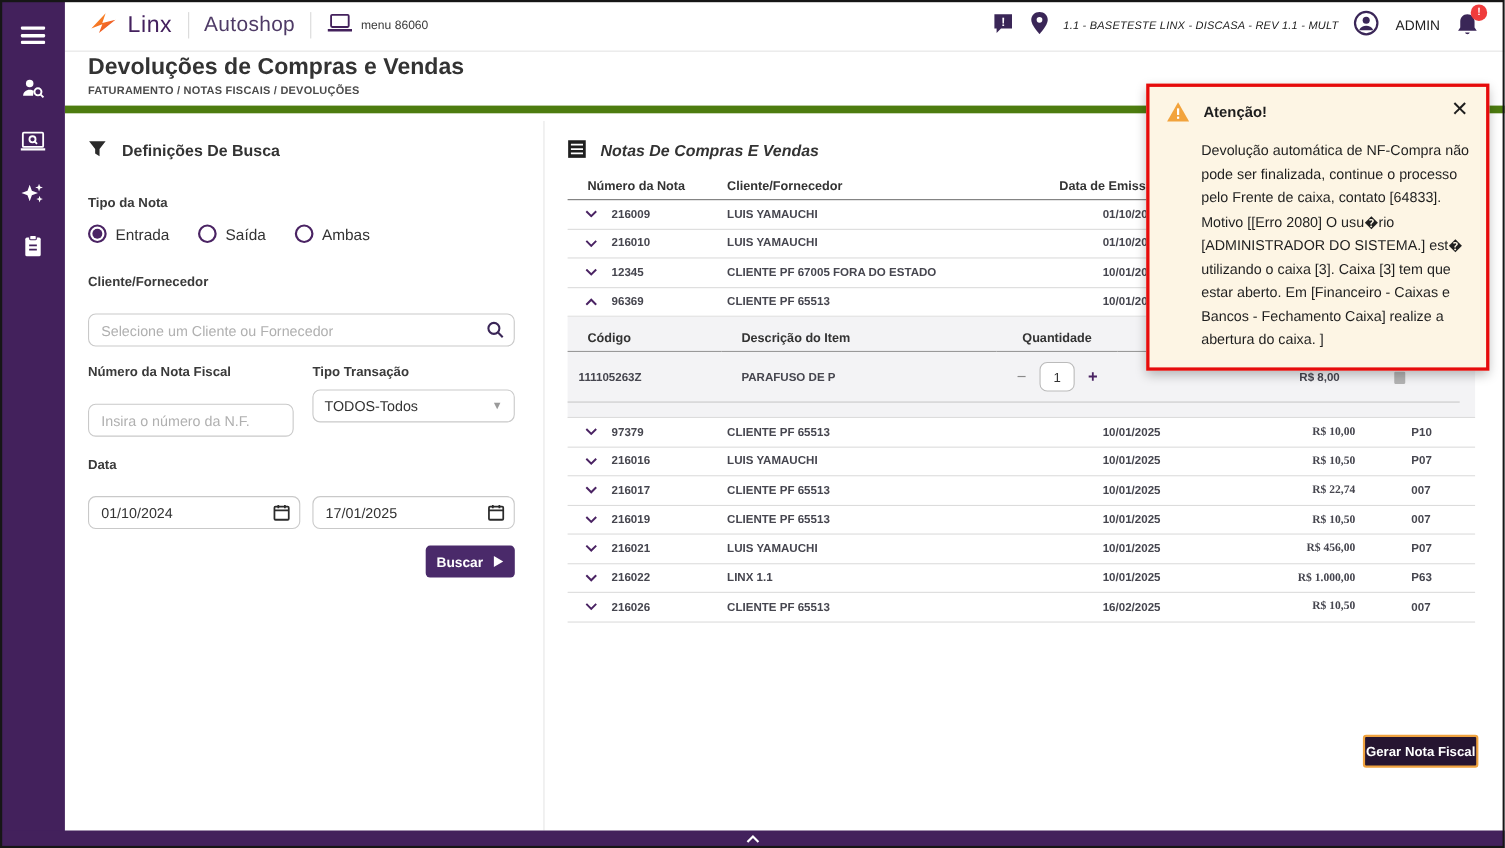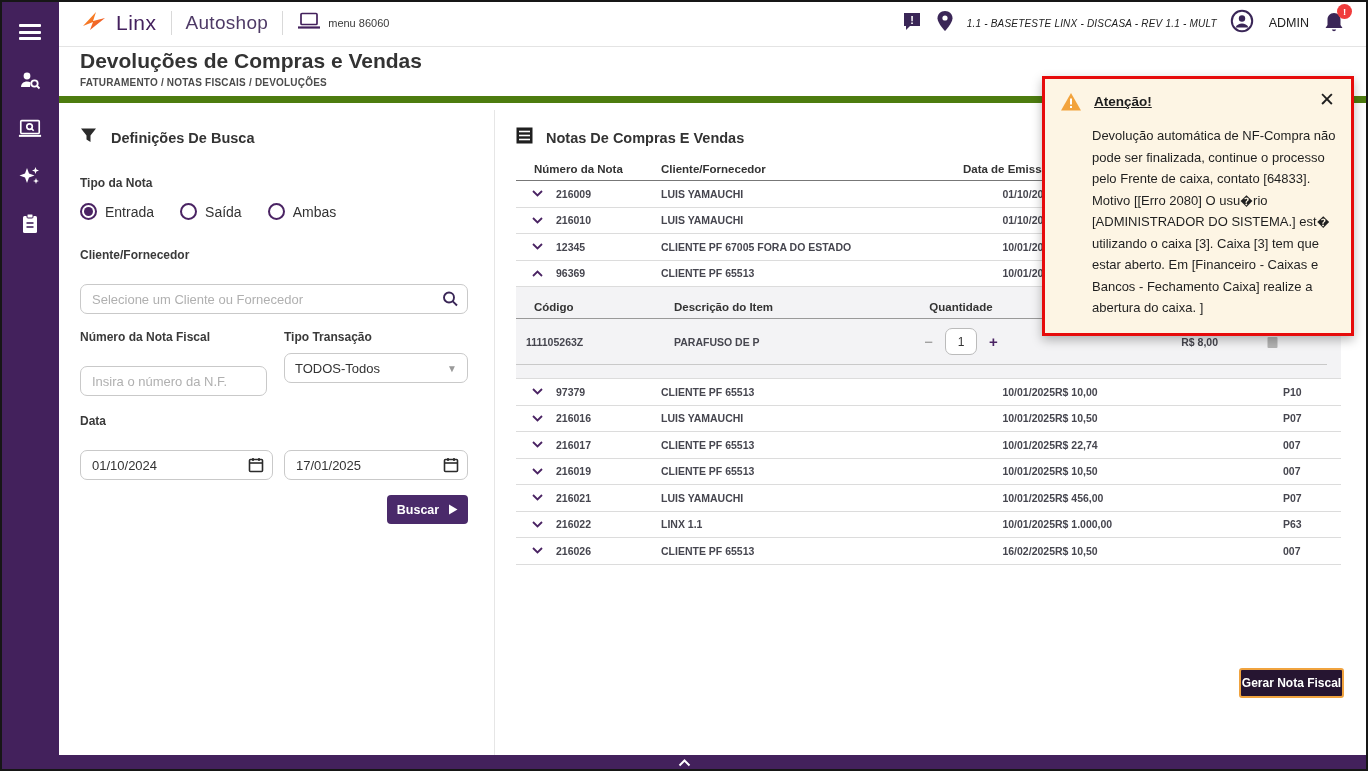--- a/index.html
+++ b/index.html
@@ -85,38 +85,38 @@
   .caret { color:#9a9a9a; font-size:10px; }
   .buscar-row { display:flex; justify-content:flex-end; margin-top:15px; }
   .buscar-btn {
     width:81px; height:29px; background:#4a2a6a; border:none; border-radius:4px;
     color:#fff; font-weight:bold; font-size:12.5px; display:flex; align-items:center;
     justify-content:center; gap:9px; cursor:pointer; font-family:"Liberation Sans",sans-serif;
   }
 
   
   .notes-panel { position:absolute; left:457px; top:17px; width:825px; }
-  .notes-title-row { display:flex; align-items:center; gap:13px; }
+  .notes-title-row { display:flex; align-items:center; gap:13px;font-style:italic; }
   .tbl { margin-top:15px; }
   .tbl-head {
     display:grid; grid-template-columns:145px 300px 94px 177px 1fr;
     border-bottom:1px solid #777; padding-bottom:5px;
     font-size:11.5px; font-weight:bold; color:#333;
   }
   .tbl-head .h1 { padding-left:18px; }
   .tbl-head .h3 { text-align:right; }
   .note-row {
     display:grid; grid-template-columns:145px 300px 94px 177px 1fr;
     align-items:center; height:26.5px; border-bottom:1px solid #dcdcdc;
     font-size:10.5px; font-weight:bold; color:#46464f; cursor:pointer;
   }
   .cell-num { display:flex; align-items:center; gap:13px; padding-left:16px; }
   .chev-btn { display:flex; cursor:pointer; }
   .cell-date { text-align:right; }
-  .cell-valor { text-align:left; }
+  .cell-valor { text-align:right;font-family:Liberation Serif, serif; }
   .cell-serie { padding-left:51px; }
   .expanded-block { background:#f3f3f5; border-bottom:1px solid #dcdcdc; padding-bottom:13px; }
   .sub-head {
     display:grid; grid-template-columns:140px 250px 110px 202px 1fr;
     align-items:center; height:32px; font-size:11.5px; font-weight:bold; color:#333;
   }
   .sub-head .sh1 { padding-left:18px; border-bottom:1px solid #999; height:100%; display:flex; align-items:flex-end; padding-bottom:5px; }
   .sub-head .sh2 { border-bottom:1px solid #999; height:100%; display:flex; align-items:flex-end; padding-bottom:5px; padding-left:18px;}
   .sub-head .sh3 { border-bottom:1px solid #999; height:100%; display:flex; align-items:flex-end; justify-content:center; padding-bottom:5px; }
   .sub-head .sh4, .sub-head .sh5 { border-bottom:1px solid #999; height:100%; }
@@ -138,21 +138,21 @@
   .valor-cell { text-align:right; }
   .trash-cell { display:flex; justify-content:center; }
 
   
   .alert {
     position:absolute; left:1042px; top:76px; width:312px; min-height:242px;
     background:#fdf5e4; border:3px solid #e60b0b; z-index:50;
     box-shadow:0 4px 10px rgba(0,0,0,0.28); padding:13px 13px 14px 15px;
   }
   .alert-head { display:flex; align-items:flex-start; }
-  .alert-title { font-size:13.5px; font-weight:bold; color:#1d1d1d; margin-left:12px; margin-top:2px;text-decoration:underline; }
+  .alert-title { font-size:13.5px; font-weight:bold; color:#1d1d1d; margin-left:12px; margin-top:2px; }
   .alert-close { margin-left:auto; font-size:19px; color:#1d1d1d; cursor:pointer; line-height:16px; margin-right:3px; }
   .alert-msg { margin:9px 0 0 32px; width:252px; font-size:13px; line-height:21.5px; color:#1f1f1f; }
 
   
   .gerar-btn {
     position:absolute; left:1239px; top:668px; width:105px; height:30px;
     background:#261531; border:2px solid #f0a33f; border-radius:3px;
     color:#fff; font-weight:bold; font-size:12px; cursor:pointer; z-index:40;
     font-family:"Liberation Sans",sans-serif;
   }

